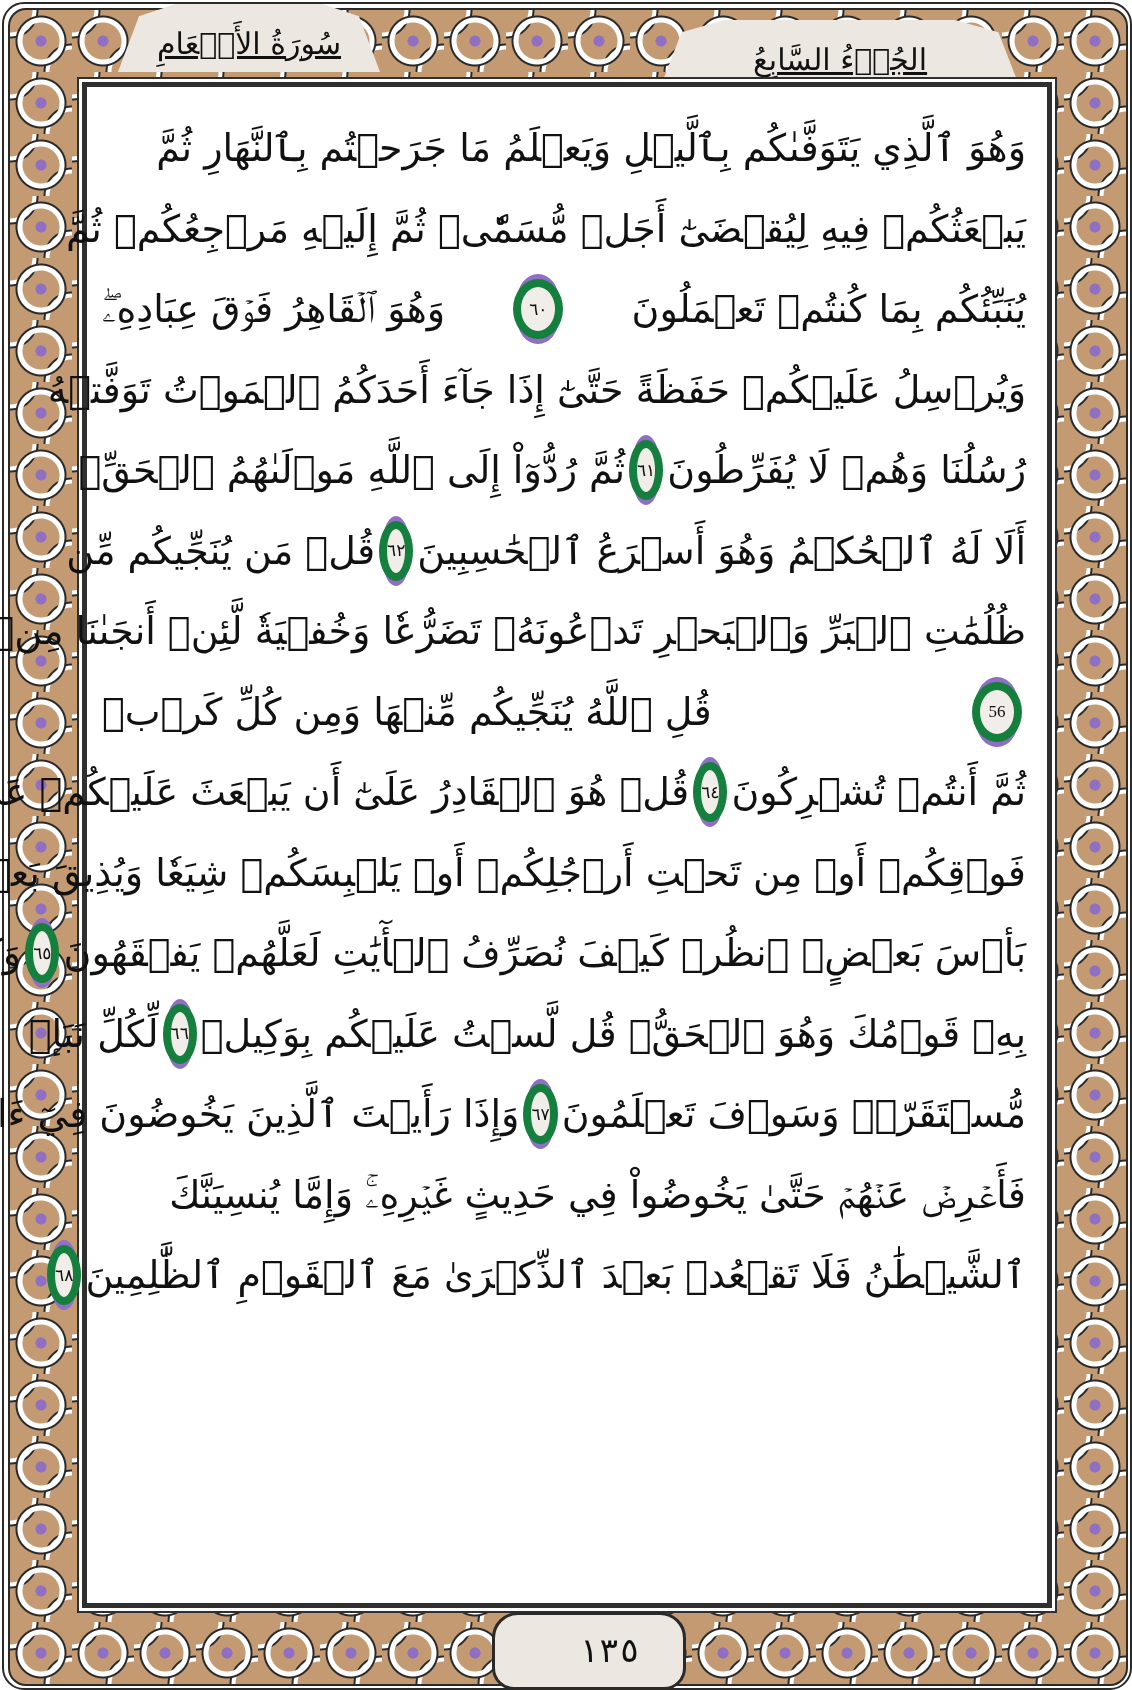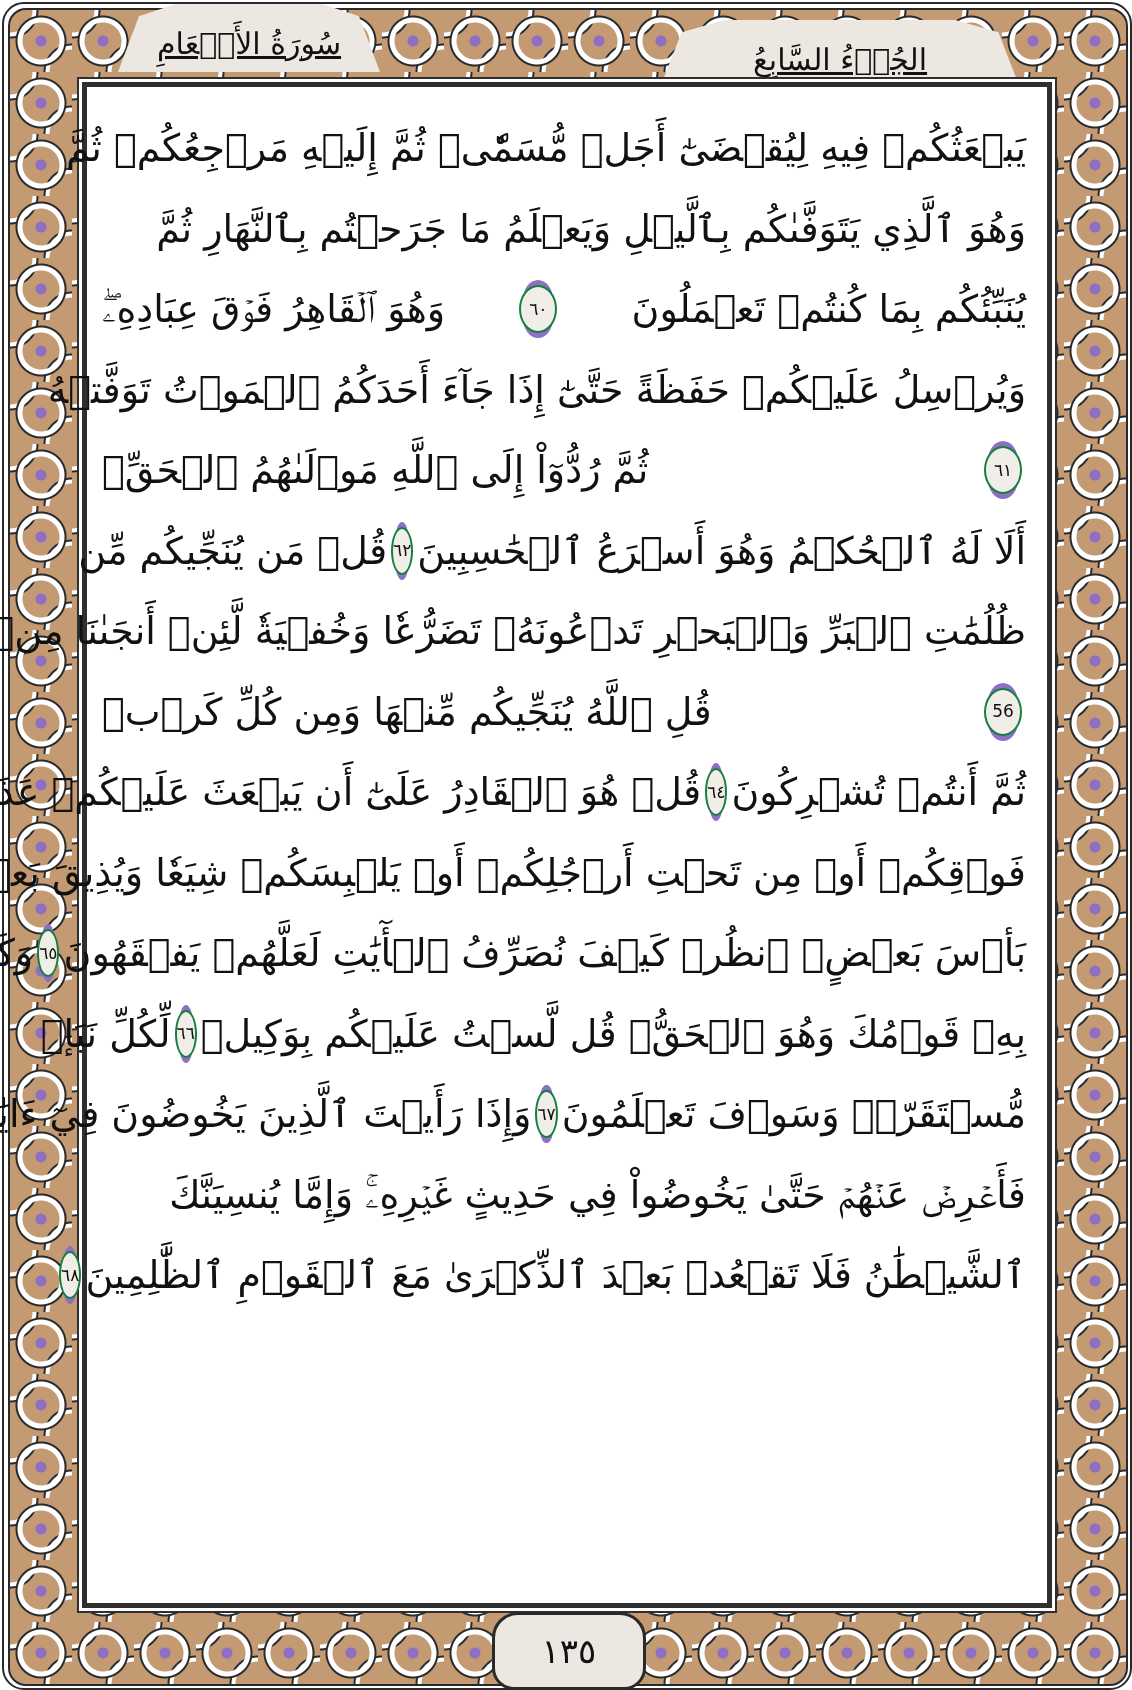--- a/index.html
+++ b/index.html
@@ -48,76 +48,78 @@
     border: none;
     text-align: center;
   }
   .cartouche .label {
     font-family: "DejaVu Serif", serif; font-size: 30px; margin-top: 10px; text-decoration: underline;
   }
   .page-number {
     position: absolute; left: 492px; top: 1612px; width: 148px; height: 72px;
     background: #ece8e1; border: 3px solid #2a2a2a; border-radius: 26px 26px 22px 22px;
     display: flex; align-items: center; justify-content: center;
-    font-family: Liberation Serif, serif; font-size: 34px; color: #111;
+    font-family: Liberation Mono, monospace; font-size: 34px; color: #111; padding-left: 40px;
   }
   .verses {
     position: absolute; left: 96px; top: 108px; width: 936px;
     direction: rtl;
   }
   .line {
     height: 80.5px; line-height: 80.5px;
     font-family: "DejaVu Sans", sans-serif;
     font-size: 38px; color: #111;
     text-align: justify; text-align-last: justify;
     white-space: nowrap;
     display: flex; justify-content: space-between; align-items: center;
     padding: 0 6px;
   }
   .line .seg { white-space: nowrap; }
   .ayah-marker {
     display: inline-flex; align-items: center; justify-content: center;
     width: 34px; height: 44px; border-radius: 50%;
-    background: #f1eee9; border: 2px solid #15803d;
+    background: #f1eee9; border: 8px solid #15803d;
     box-shadow: 0 -9px 0 -4px #8e6fc4, 0 9px 0 -4px #8e6fc4;
     font-size: 17px; color: #111; margin: 0 4px; vertical-align: middle;
     line-height: 1;
+    font-family: Liberation Serif, serif;
   }
 </style>
 </head>
 <body>
 
 <div class="frame-outline"></div>
 <div class="ornament-frame"></div>
 
 <div class="cartouche surah">
   <span class="label">سُورَةُ الأَنۡعَامِ</span>
 </div>
 <div class="cartouche juz">
   <span class="label">الجُزۡءُ السَّابِعُ</span>
 </div>
 
 <div class="text-panel"></div>
 
 <div class="verses">
   <div class="line">
-      <span class="seg">يَبۡعَثُكُمۡ فِيهِ لِيُقۡضَىٰٓ أَجَلٞ مُّسَمّٗىۖ ثُمَّ إِلَيۡهِ مَرۡجِعُكُمۡ ثُمَّ</span>
+      <span class="seg">وَهُوَ ٱلَّذِي يَتَوَفَّىٰكُم بِٱلَّيۡلِ وَيَعۡلَمُ مَا جَرَحۡتُم بِٱلنَّهَارِ ثُمَّ</span>
     </div>
   <div class="line">
-      <span class="seg">وَهُوَ ٱلَّذِي يَتَوَفَّىٰكُم بِٱلَّيۡلِ وَيَعۡلَمُ مَا جَرَحۡتُم بِٱلنَّهَارِ ثُمَّ</span>
+      <span class="seg">يَبۡعَثُكُمۡ فِيهِ لِيُقۡضَىٰٓ أَجَلٞ مُّسَمّٗىۖ ثُمَّ إِلَيۡهِ مَرۡجِعُكُمۡ ثُمَّ</span>
     </div>
   <div class="line">
     <span class="seg">يُنَبِّئُكُم بِمَا كُنتُمۡ تَعۡمَلُونَ</span>
     <span class="ayah-marker">٦٠</span>
     <span class="seg">وَهُوَ ٱلۡقَاهِرُ فَوۡقَ عِبَادِهِۦۖ</span>
   </div>
   <div class="line">
       <span class="seg">وَيُرۡسِلُ عَلَيۡكُمۡ حَفَظَةً حَتَّىٰٓ إِذَا جَآءَ أَحَدَكُمُ ٱلۡمَوۡتُ تَوَفَّتۡهُ</span>
     </div>
   <div class="line">
+    <span class="seg">رُسُلُنَا وَهُمۡ لَا يُفَرِّطُونَ</span>
     <span class="ayah-marker">٦١</span>
     <span class="seg">ثُمَّ رُدُّوٓاْ إِلَى ٱللَّهِ مَوۡلَىٰهُمُ ٱلۡحَقِّۚ</span>
   </div>
   <div class="line">
     <span class="seg">أَلَا لَهُ ٱلۡحُكۡمُ وَهُوَ أَسۡرَعُ ٱلۡحَٰسِبِينَ</span>
     <span class="ayah-marker">٦٢</span>
     <span class="seg">قُلۡ مَن يُنَجِّيكُم مِّن</span>
   </div>
   <div class="line">
       <span class="seg">ظُلُمَٰتِ ٱلۡبَرِّ وَٱلۡبَحۡرِ تَدۡعُونَهُۥ تَضَرُّعٗا وَخُفۡيَةٗ لَّئِنۡ أَنجَىٰنَا مِنۡ</span>

